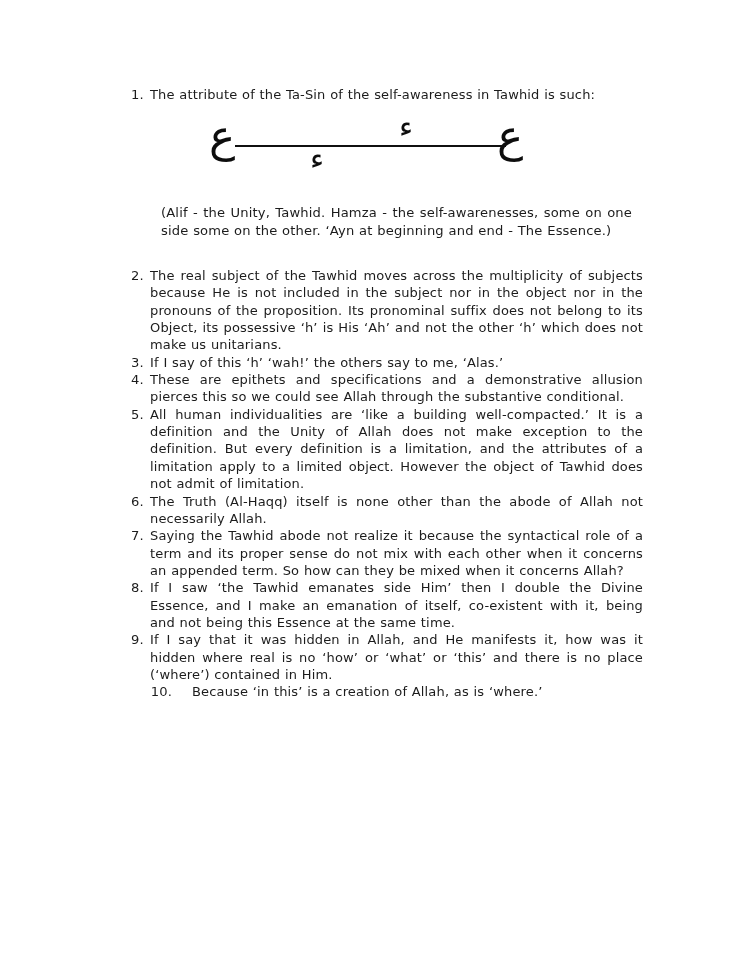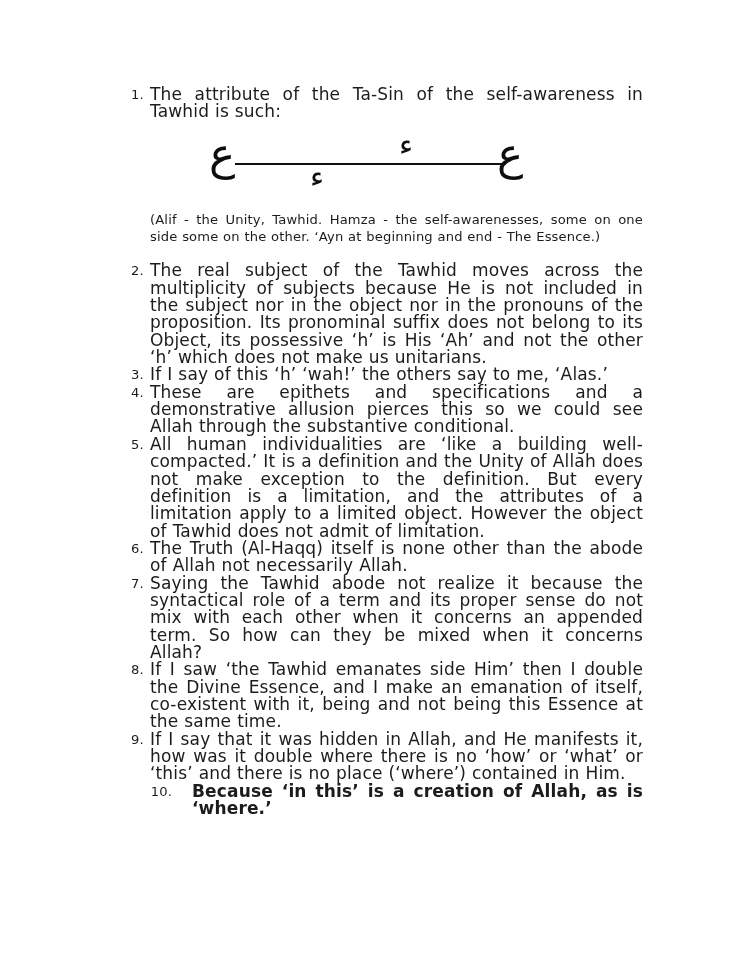--- a/index.html
+++ b/index.html
@@ -42,36 +42,36 @@
     flex: 0 0 auto;
     width: 19px;
     font-size: 13.1px;
     line-height: 17.35px;
     letter-spacing: 0.15px;
     text-align: left;
     color: #1c1c1c;
   }
   .item .body {
     flex: 1 1 auto;
-    font-size: 17px;
+    font-size: 13px;
     line-height: 17.35px;
     letter-spacing: 0.15px;
     word-spacing: 0.4px;
     text-align: justify;
     text-justify: inter-word;
     color: #1c1c1c;
     hyphens: none;
   }
   
   .item.wide .num { width: 61px; text-align: center; }
-  .item.wide .body { text-indent: 0; font-weight: bold; }
+  .item.wide .body { text-indent: 0; }
 
   
   .para {
-    margin: 0;
+    margin: 11px;
     padding-left: 19px;
     font-size: 13.1px;
     line-height: 17.35px;
     letter-spacing: 0.15px;
     word-spacing: 0.4px;
     text-align: justify;
     text-justify: inter-word;
     color: #1c1c1c;
   }
 
@@ -190,21 +190,21 @@
       <span class="body">Saying the Tawhid abode not realize it because the syntactical role of a term and its proper sense do not mix with each other when it concerns an appended term. So how can they be mixed when it concerns Allah?</span>
     </div>
 
     <div class="item">
       <span class="num">8.</span>
       <span class="body">If I saw ‘the Tawhid emanates side Him’ then I double the Divine Essence, and I make an emanation of itself, co-existent with it, being and not being this Essence at the same time.</span>
     </div>
 
     <div class="item">
       <span class="num">9.</span>
-      <span class="body">If I say that it was hidden in Allah, and He manifests it, how was it double where there is no ‘how’ or ‘what’ or ‘this’ and there is no place (‘where’) contained in Him.</span>
+      <span class="body">If I say that it was hidden in Allah, and He manifests it, how was it hidden where real is no ‘how’ or ‘what’ or ‘this’ and there is no place (‘where’) contained in Him.</span>
     </div>
 
     <div class="item wide">
       <span class="num">10.</span>
       <span class="body">Because ‘in this’ is a creation of Allah, as is ‘where.’</span>
     </div>
 
 
   </div>
 </div>

